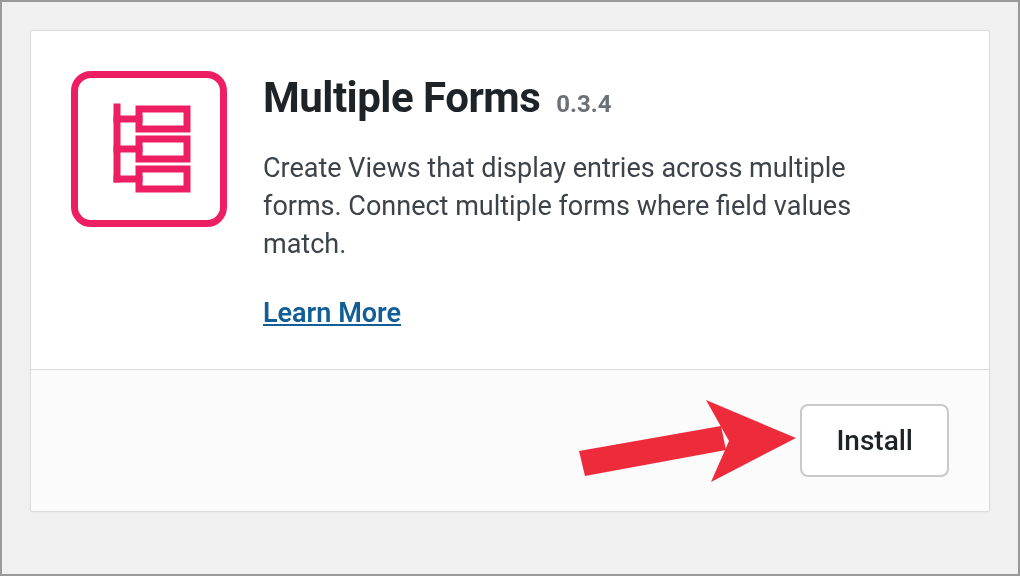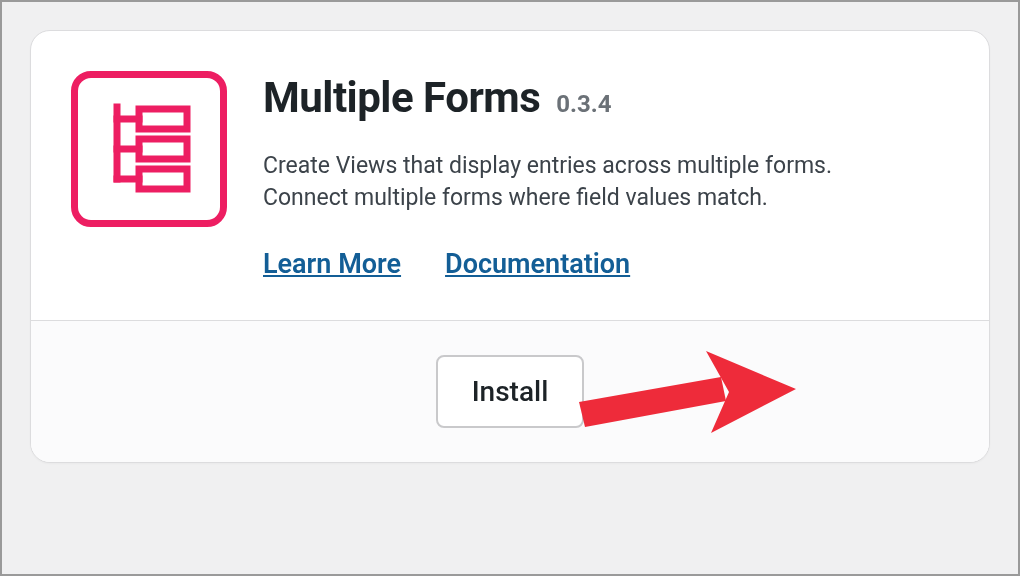--- a/index.html
+++ b/index.html
@@ -7,21 +7,21 @@
     width: 1020px;
     height: 576px;
     background: #f0f0f1;
     font-family: -apple-system, BlinkMacSystemFont, "Segoe UI", Roboto, Helvetica, Arial, sans-serif;
     border: 2px solid #9a9a9a;
     padding: 28px;
   }
   .card {
     background: #fff;
     border: 1px solid #dcdcde;
-    border-radius: 20px;
+    border-radius: 2px;
     overflow: hidden;
     box-shadow: 0 1px 2px rgba(0,0,0,0.03);
   }
   .card-body {
     display: flex;
     padding: 40px 40px 40px 40px;
     gap: 36px;
     align-items: flex-start;
   }
   .icon-box {
@@ -47,21 +47,21 @@
     font-weight: 700;
     color: #1d2327;
     letter-spacing: -0.5px;
   }
   .version {
     font-size: 24px;
     color: #6b7177;
     font-weight: 700;
   }
   .description {
-    font-size: 23px;
+    font-size: 27px;
     line-height: 1.4;
     color: #3c434a;
     margin-bottom: 34px;
     max-width: 640px;
   }
   .links {
     display: flex;
     gap: 44px;
   }
   .links a {
@@ -69,21 +69,21 @@
     font-size: 27px;
     font-weight: 600;
     text-decoration: underline;
     cursor: pointer;
   }
   .card-footer {
     border-top: 1px solid #dcdcde;
     background: #fbfbfc;
     padding: 34px 40px;
     display: flex;
-    justify-content: center;
+    justify-content: flex-end;
     align-items: center;
     position: relative;
   }
   .install-btn {
     background: #fff;
     border: 2px solid #c9c9cb;
     border-radius: 8px;
     padding: 18px 34px;
     font-size: 28px;
     font-weight: 500;
@@ -121,21 +121,20 @@
       </svg>
     </div>
     <div class="content">
       <div class="title-row">
         <h2 class="title">Multiple Forms</h2>
         <span class="version">0.3.4</span>
       </div>
       <p class="description">Create Views that display entries across multiple forms. Connect multiple forms where field values match.</p>
       <div class="links">
         <a>Learn More</a>
-        <a>Documentation</a>
       </div>
     </div>
   </div>
   <div class="card-footer">
     <svg class="arrow" width="230" height="90" viewBox="0 0 230 90">
       <g fill="#ee2b3a">
         <polygon points="8,55 150,30 155,54 14,80"></polygon>
         <polygon points="135,4 225,42 140,86 158,45"></polygon>
       </g>
     </svg>

